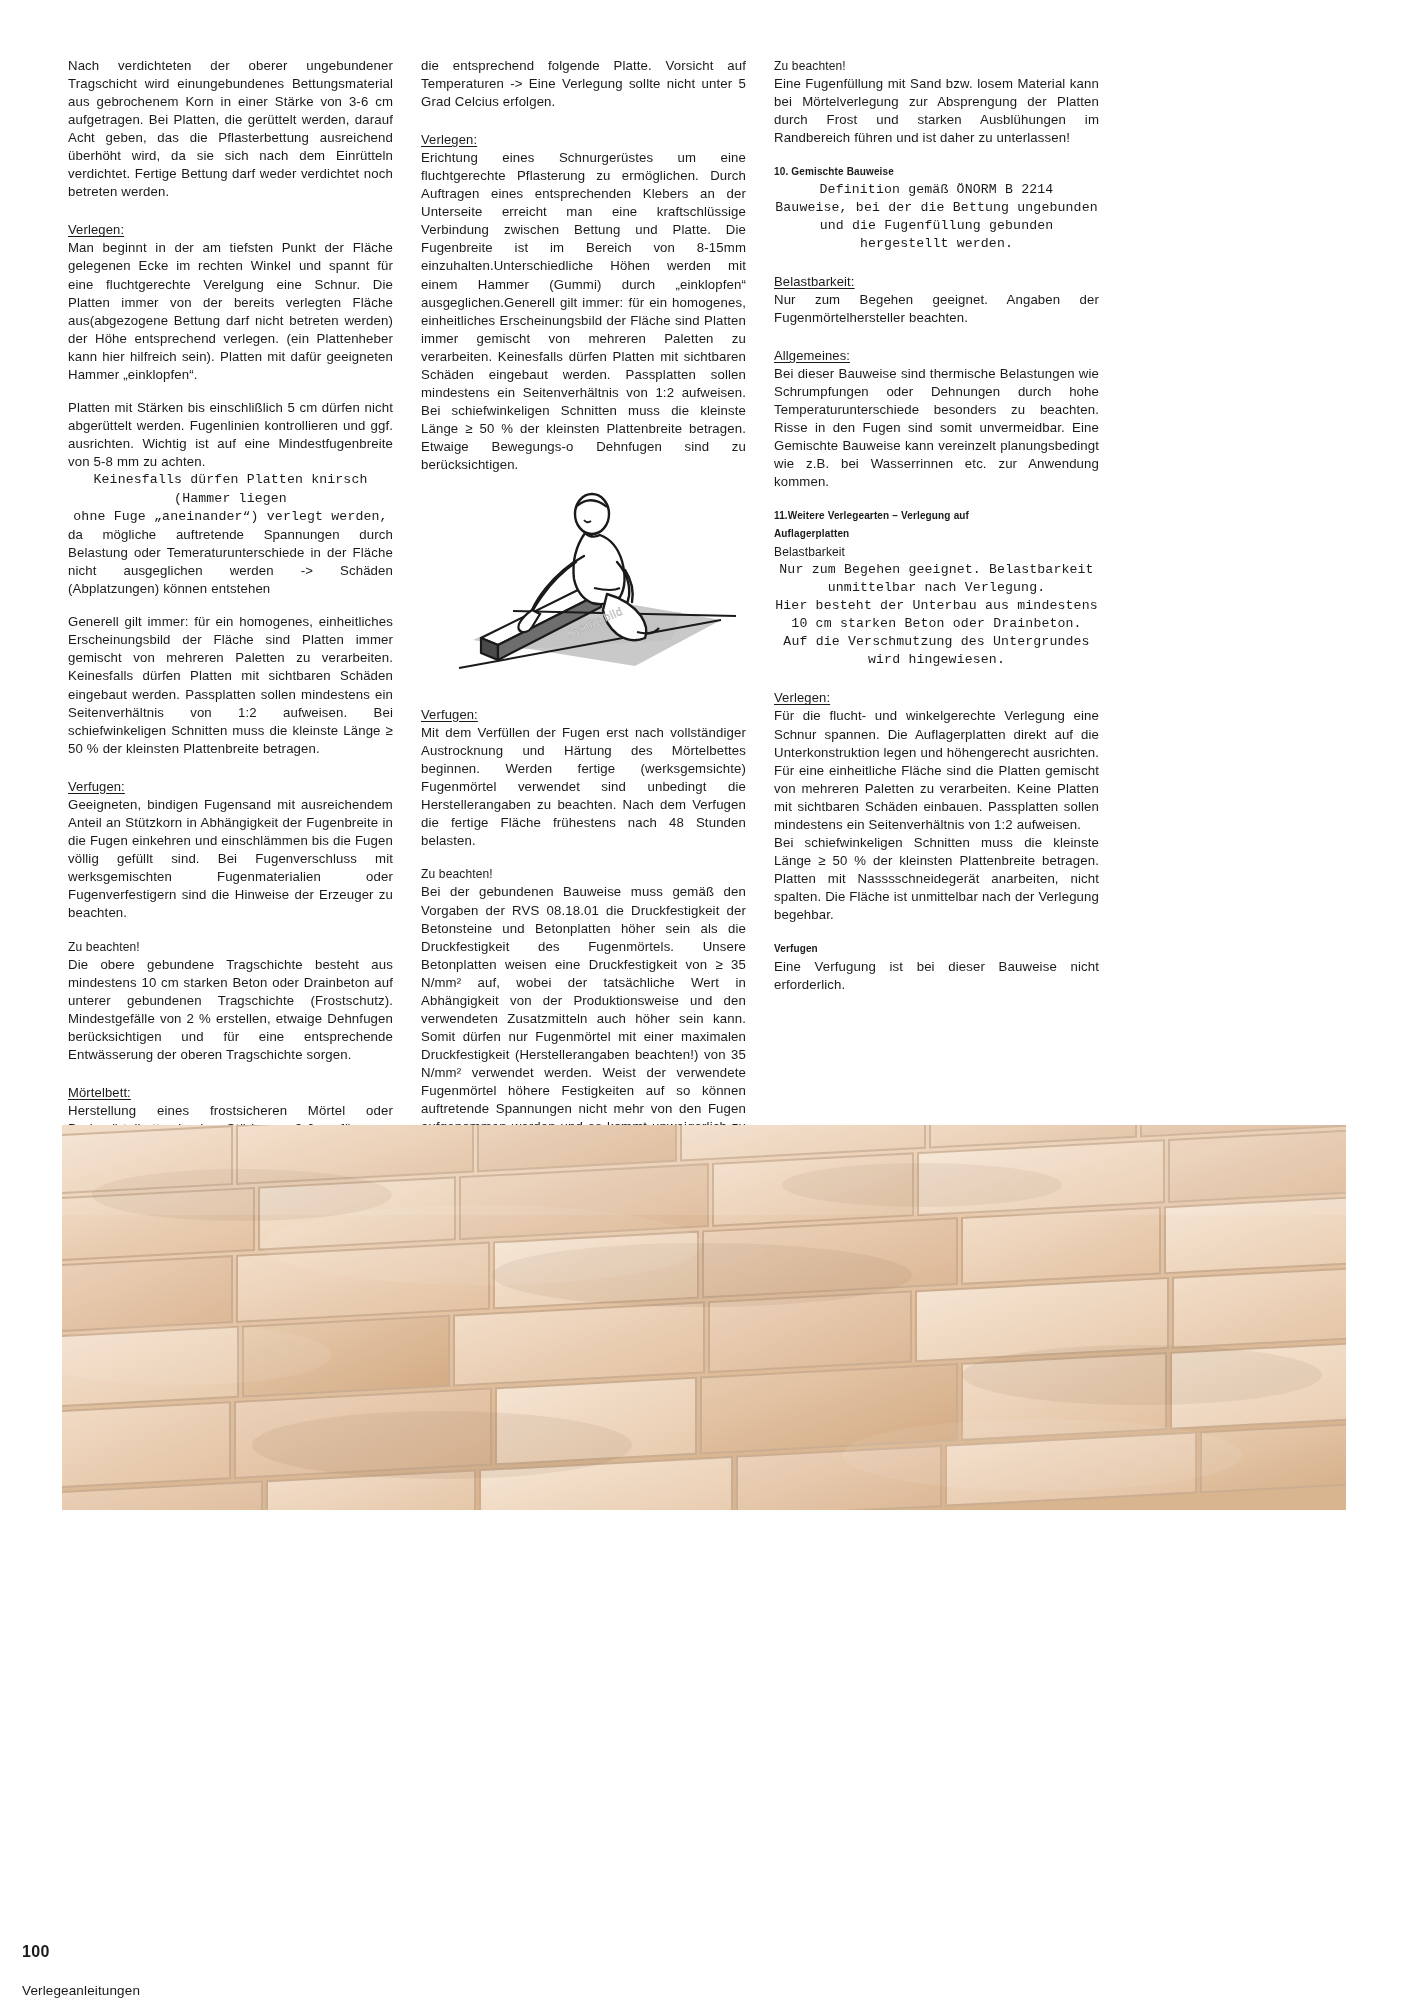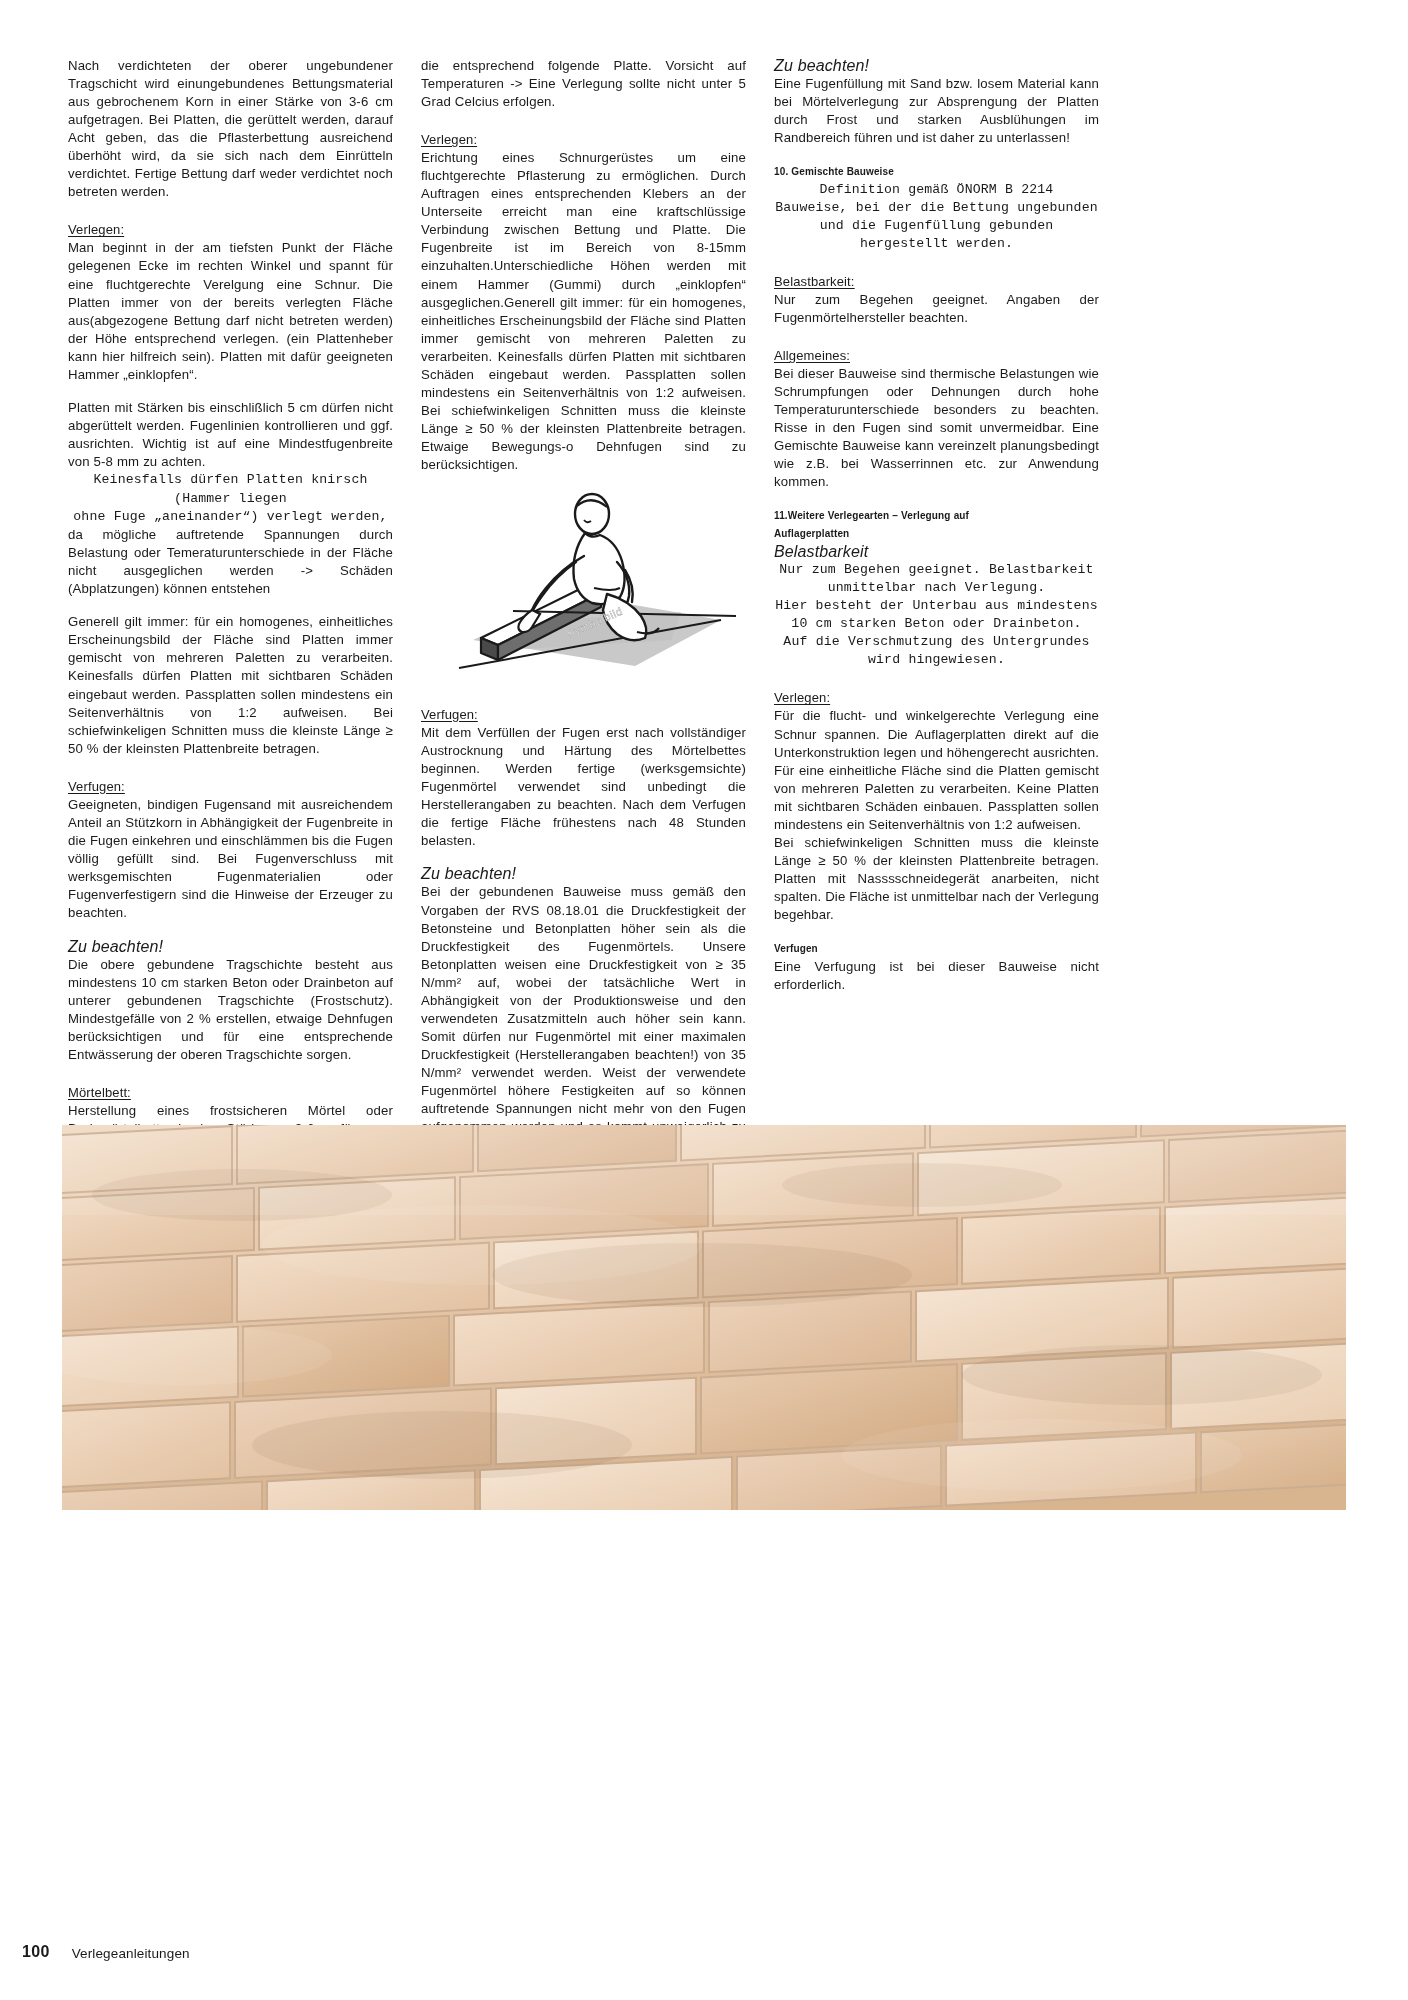--- a/index.html
+++ b/index.html
@@ -58,24 +58,23 @@
 
   .hd-underline {
     font-size: 13px;
     line-height: 18.05px;
     text-decoration: underline;
     text-underline-offset: 2px;
     display: block;
     margin-top: 20px;
   }
   .hd-plain {
-    font-size: 16px;
+    font-size: 12px;
     line-height: 18.05px;
     display: block;
-    font-style: italic;
   }
   .hd-bold {
     font-size: 10px;
     line-height: 18.05px;
     font-weight: bold;
     display: block;
   }
 
   
   .illustration {
@@ -100,22 +99,23 @@
     inset: 0;
     background: #e4c3a4;
   }
 
   
   .footer {
     position: absolute;
     left: 22px;
     top: 1943px;
     display: flex;
-    align-items: flex-end;
+    align-items: flex-start;
     gap: 22px;
+    flex-direction: column;
   }
   .footer .pagenum {
     font-size: 16px;
     font-weight: bold;
     letter-spacing: 0.02em;
   }
   .footer .section {
     font-size: 13.5px;
     letter-spacing: 0.01em;
   }

